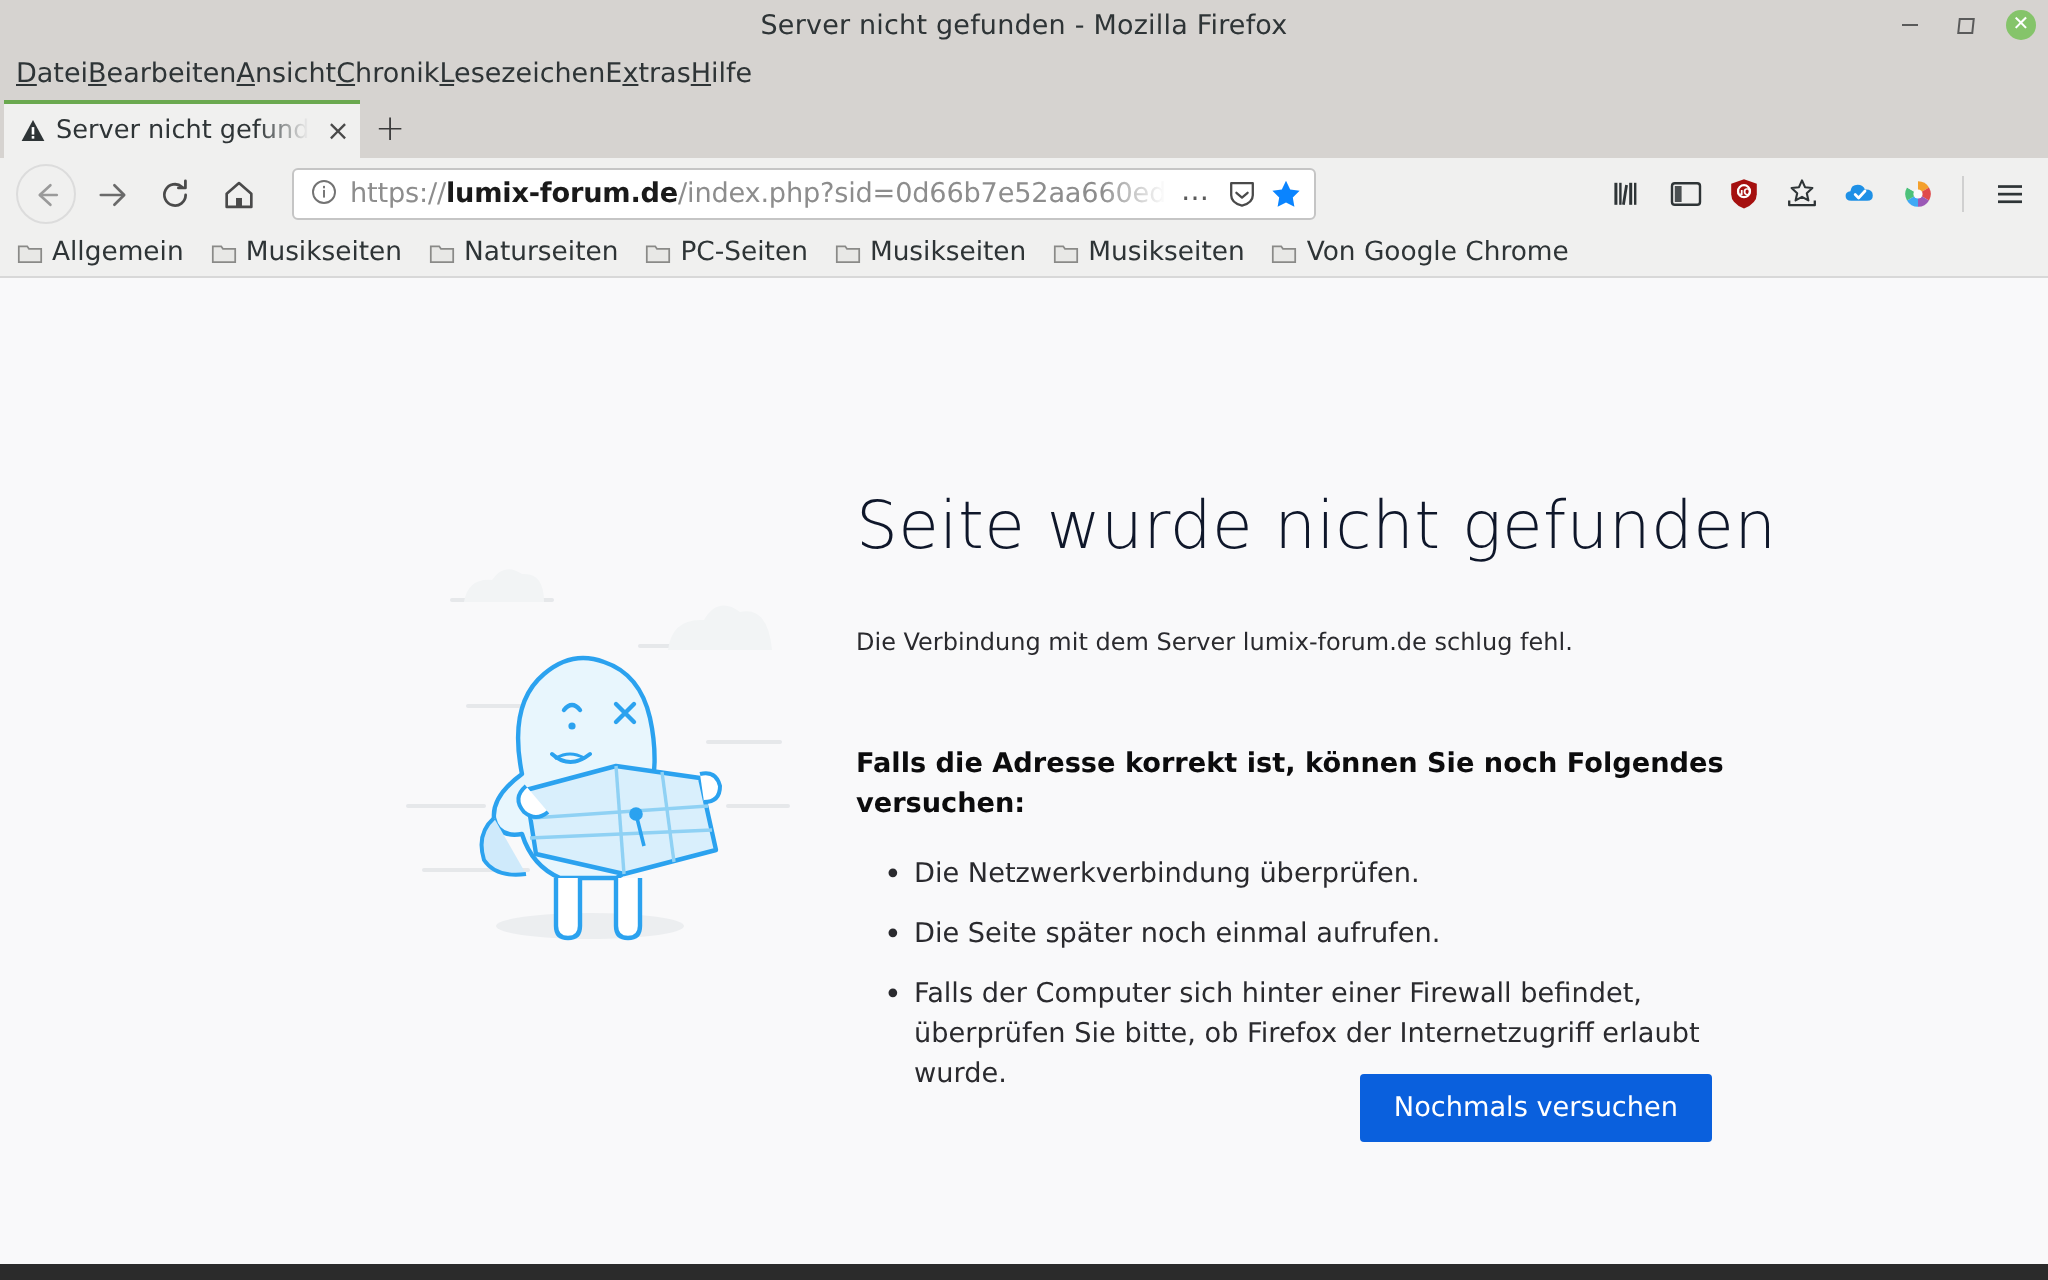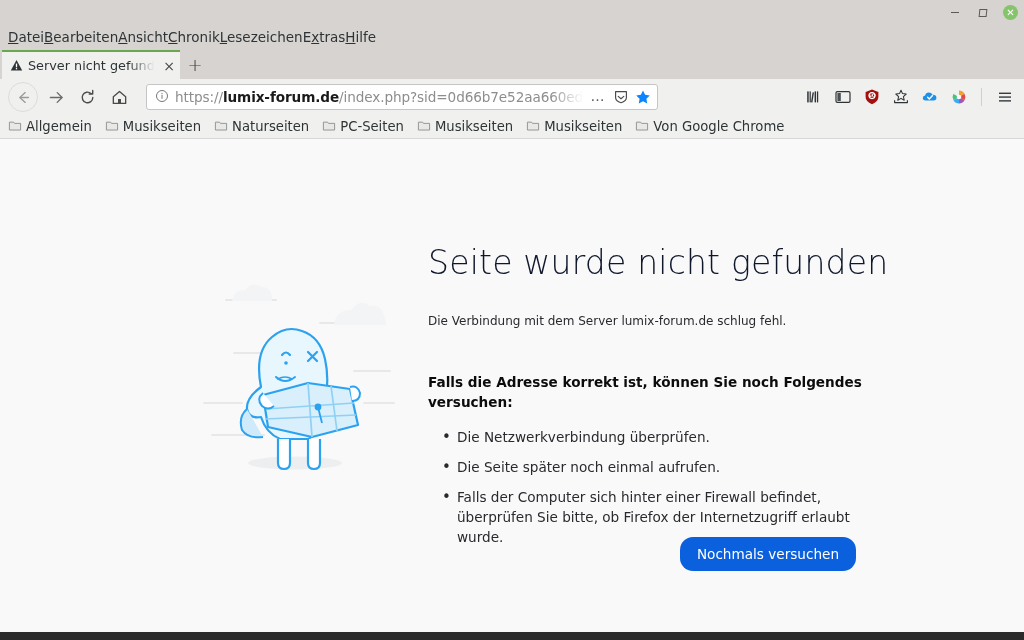--- a/index.html
+++ b/index.html
@@ -86,21 +86,21 @@
   .toolbar-right { display: flex; align-items: center; gap: 10px; margin-left: auto; padding-right: 2px; }
   .tbicon { width: 19px; height: 19px; display: flex; align-items: center; justify-content: center; }
   .tb-sep { width: 1px; height: 18px; background: #d0d0d0; margin: 0 3px; }
 
   
   .bookmarks {
     height: 24px; background: #f0f0ef; display: flex; align-items: center;
     padding-left: 8px; gap: 13px; flex: 0 0 24px;
     border-bottom: 1px solid #d8d8d8;
   }
-  .bm { display: flex; align-items: flex-start; gap: 4px; }
+  .bm { display: flex; align-items: flex-end; gap: 4px; }
   .bm-label { font-size: 13.2px; color: #2e3436; white-space: nowrap; }
 
   
   .content {
     flex: 1 1 auto; background: #f9f9fa; position: relative; overflow: hidden;
   }
   .illus { position: absolute; left: 168px; top: 128px; width: 252px; height: 212px; }
   .errbox { position: absolute; left: 428px; top: 105px; width: 470px; }
   .err-title {
     font-size: 33px; font-weight: 300; color: #0f172a; letter-spacing: .2px;
@@ -111,31 +111,32 @@
   .err-list { list-style: none; margin: 0 0 0 14px; padding: 0; }
   .err-list li {
     font-size: 13.6px; color: #2a2a2e; line-height: 1.48; margin-bottom: 10px;
     position: relative; padding-left: 15px;
   }
   .err-list li::before {
     content: "\2022"; position: absolute; left: 0; top: -1px; font-size: 15px; color: #2a2a2e;
   }
   .retry-wrap { position: absolute; left: 428px; top: 398px; width: 428px; display: flex; justify-content: flex-end; }
   .retry-btn {
-    background: #0a60dd; color: #ffffff; border: none; border-radius: 13px;
+    background: #0a60dd; color: #ffffff; border: none; border-radius: 2px;
     font-size: 13.6px; padding: 9px 17px; font-family: inherit; cursor: pointer;
   }
   .bottombar { height: 8px; background: #2b2b2b; flex: 0 0 8px; }
 </style>
 </head>
 <body>
 
 <div id="app">
 
   <div class="titlebar">
+    <div class="titlebar-text">Server nicht gefunden - Mozilla Firefox</div>
     <div class="wincontrols">
       <div class="wc wc-min"></div>
       <div class="wc wc-max"></div>
       <div class="wc wc-close">✕</div>
     </div>
   </div>
 
   <div class="menubar">
     <div class="menuitem"><span class="acc">D</span>atei</div>
     <div class="menuitem"><span class="acc">B</span>earbeiten</div>

